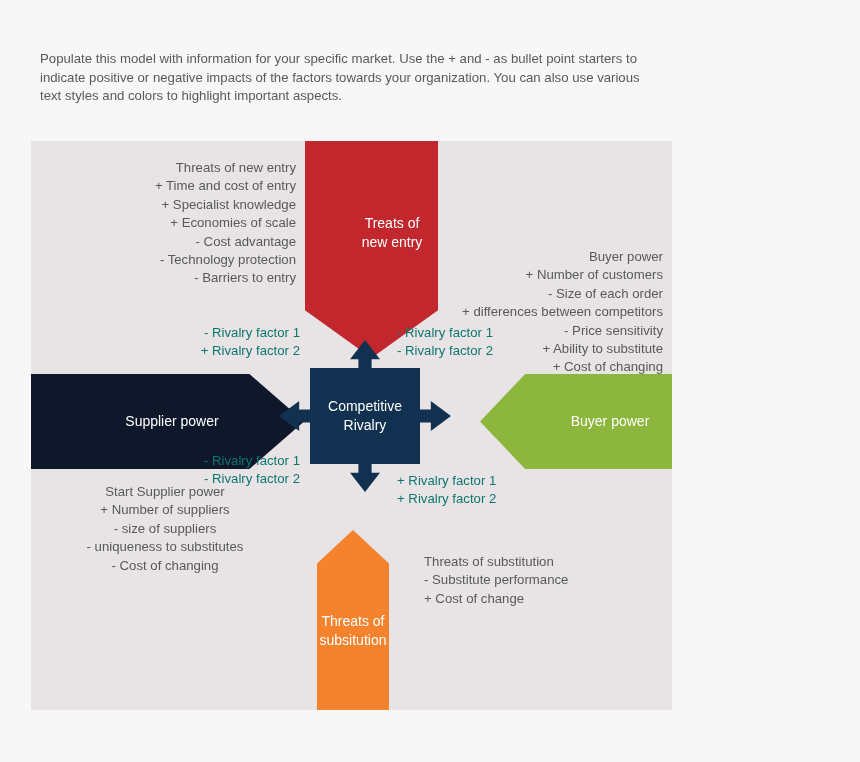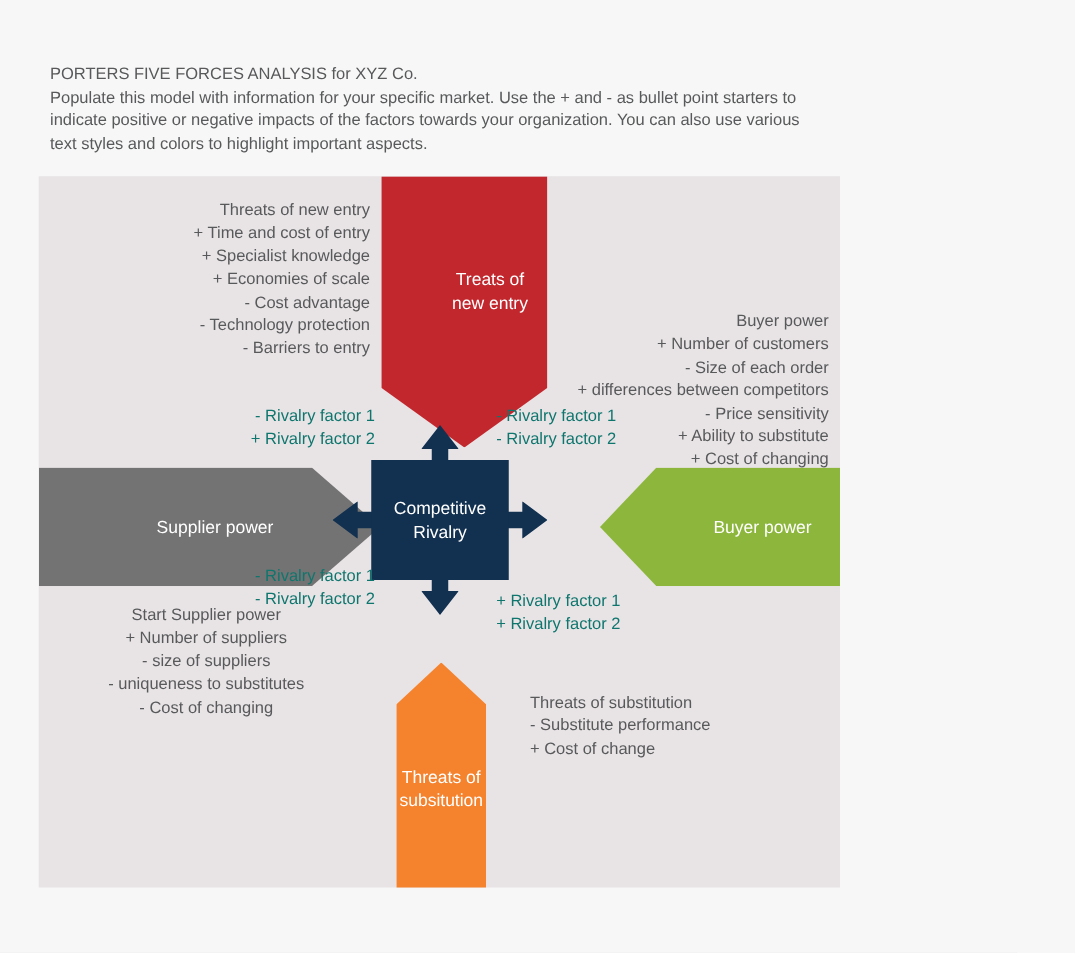--- a/index.html
+++ b/index.html
@@ -96,36 +96,36 @@
     clip-path: polygon(0 16%, 50% 0, 100% 16%, 100% 100%, 0 100%);
     padding-top: 20px;
     align-items: flex-start;
     padding-left: 0;
   }
   #shape-substitution .shape-label { margin-top: 62px; }
 
   #shape-supplier {
     left: 0px; top: 233px;
     width: 200px; height: 95px;
-    background: #737373;
+    background: #0f172a;
     clip-path: polygon(0 0, 80% 0, 100% 50%, 80% 100%, 0 100%);
     padding-right: 32px;
   }
   #shape-buyer {
     left: 449px; top: 233px;
     width: 192px; height: 95px;
     background: #8cb63c;
     clip-path: polygon(20% 0, 100% 0, 100% 100%, 20% 100%, 0 50%);
     padding-left: 34px;
   }
 
   
   #rivalry-cluster {
     position: absolute;
-    left: 235px;
+    left: 248px;
     top: 199px;
     width: 172px;
     height: 152px;
     z-index: 4;
   }
   #rivalry-box {
     position: absolute;
     left: 31px; top: 28px;
     width: 110px; height: 96px;
     background: #123050;
@@ -153,21 +153,20 @@
   }
   #arrow-right {
     left: 130px; top: 61px; width: 42px; height: 30px;
     clip-path: polygon(0 28%, 52% 28%, 52% 0, 100% 50%, 52% 100%, 52% 72%, 0 72%);
   }
 </style>
 </head>
 <body>
 
 <div id="header-block">
-  <div class="title">PORTERS FIVE FORCES ANALYSIS for XYZ Co.</div>
   <div>Populate this model with information for your specific market. Use the + and - as bullet point starters to indicate positive or negative impacts of the factors towards your organization.  You can also use various text styles and colors to highlight important aspects.</div>
 </div>
 
 <div id="diagram-panel">
 
   <div class="factor-list align-right" id="list-new-entry">Threats of new entry
 + Time and cost of entry
 + Specialist knowledge
 + Economies of scale
 - Cost advantage

